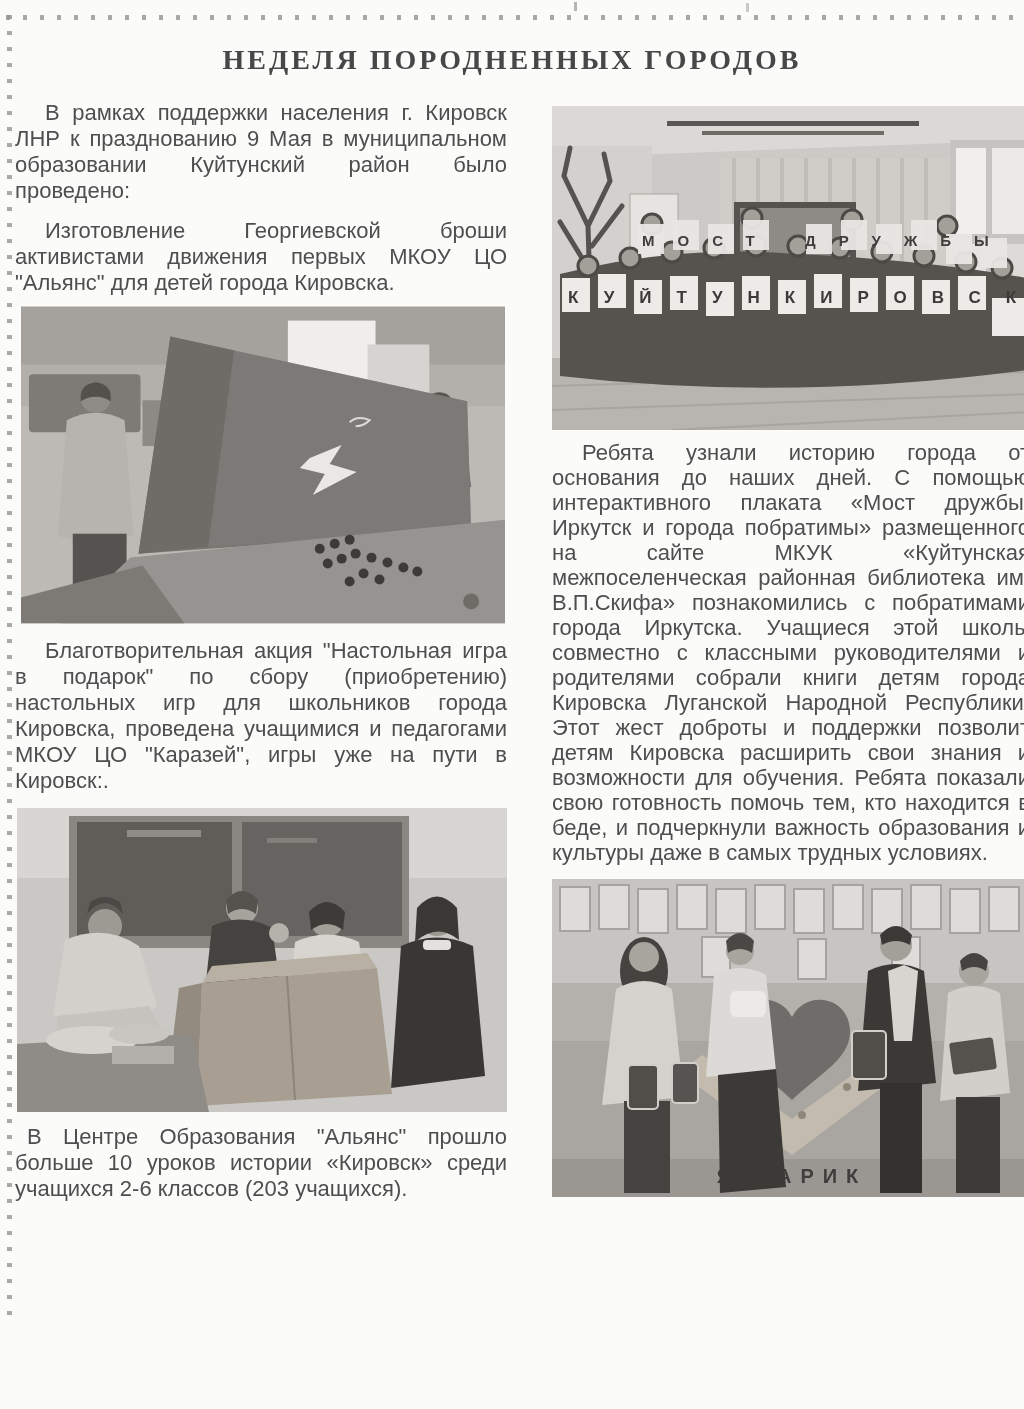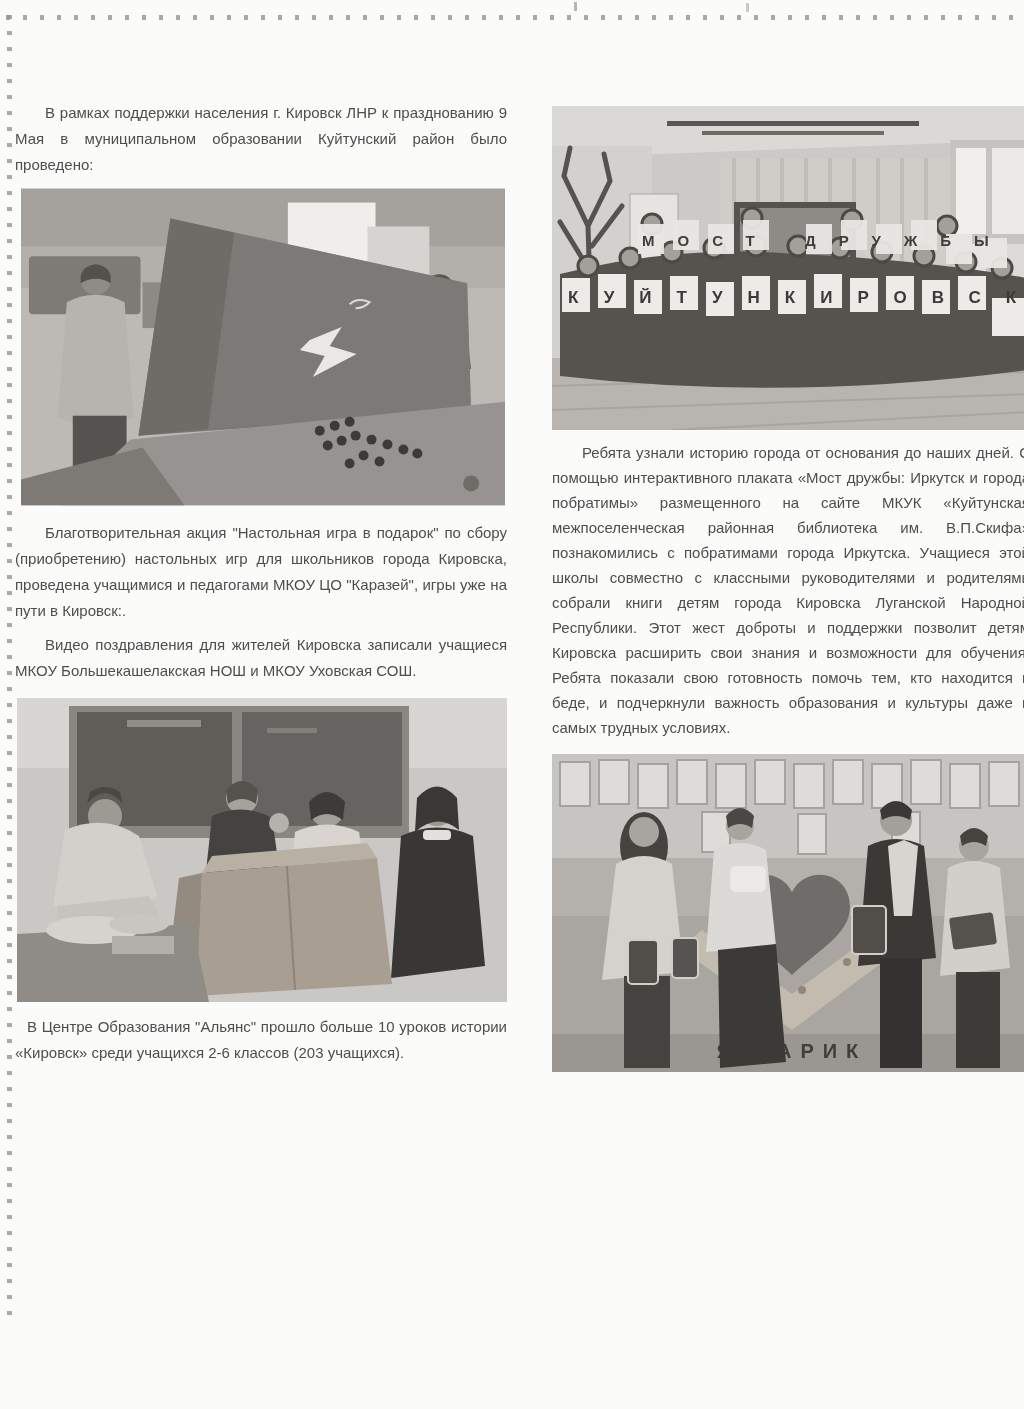--- a/index.html
+++ b/index.html
@@ -32,21 +32,21 @@
     font-weight:bold;
     font-size:28px;
     letter-spacing:3px;
     color:#474747;
   }
   .col{position:absolute;}
   .col-left{left:15px;top:100px;width:492px;}
   .col-right{left:552px;top:106px;width:478px;}
   .para{
     margin:0;
-    font-size:15px;
+    font-size:22px;
     line-height:26px;
     color:#4e4e4e;
     text-align:justify;
     text-indent:30px;
   }
   .col-right .para{line-height:25px;}
   .indent-sm{text-indent:12px;}
   .mt14{margin-top:14px;} .mt12{margin-top:12px;} .mt10{margin-top:10px;} .mt8{margin-top:8px;}
   .photo{display:block;}
   .photo-1{width:484px;height:318px;margin:10px 0 0 6px;}
@@ -57,25 +57,27 @@
 </style>
 </head>
 <body>
 
 <div class="page">
 
   <div class="dots-h"></div>
   <div class="dots-v"></div>
   <div class="edge-artifact"></div>
 
+  <h1 class="page-title">НЕДЕЛЯ ПОРОДНЕННЫХ ГОРОДОВ</h1>
 
   <div class="col col-left">
 
     <p class="para">В рамках поддержки населения г. Кировск ЛНР к празднованию 9 Мая в муниципальном образовании Куйтунский район было проведено:</p>
 
+    <p class="para mt14">Изготовление Георгиевской броши активистами движения первых МКОУ ЦО "Альянс" для детей города Кировска.</p>
 
     <svg class="photo photo-1" viewBox="0 0 486 318" aria-hidden="true">
       <rect width="486" height="318" fill="#bdbab6"></rect>
       <rect width="486" height="95" fill="#a5a29e"></rect>
       <rect y="58" width="486" height="42" fill="#b3b0ac"></rect>
       <rect x="268" y="14" width="88" height="238" fill="#efeeeb"></rect>
       <rect x="348" y="38" width="62" height="196" fill="#d6d4d0"></rect>
       <rect x="8" y="68" width="112" height="58" rx="4" fill="#7e7b77"></rect>
       <rect x="122" y="94" width="92" height="46" fill="#8d8a86"></rect>
       <rect x="150" y="108" width="60" height="30" fill="#6a6764"></rect>
@@ -111,21 +113,20 @@
         <circle cx="344" cy="268" r="5"></circle>
           <circle cx="330" cy="276" r="5"></circle>
           <circle cx="360" cy="274" r="5"></circle>
         <circle cx="398" cy="266" r="5"></circle>
       </g>
       <circle cx="452" cy="296" r="8" fill="#6f6c68"></circle>
     </svg>
 
     <p class="para mt14">Благотворительная акция "Настольная игра в подарок" по сбору (приобретению) настольных игр для школьников города Кировска, проведена учащимися и педагогами МКОУ ЦО "Каразей", игры уже на пути в Кировск:.</p>
 
-    <p class="para mt8">Видео поздравления для жителей Кировска записали учащиеся МКОУ Большекашелакская НОШ и МКОУ Уховская СОШ.</p>
 
     <svg class="photo photo-3" viewBox="0 0 490 304" aria-hidden="true">
       <rect width="490" height="304" fill="#cac8c5"></rect>
       <rect width="490" height="70" fill="#d8d6d3"></rect>
       <rect x="52" y="8" width="340" height="132" fill="#8a8783"></rect>
       <rect x="60" y="14" width="155" height="114" fill="#605d59"></rect>
       <rect x="225" y="14" width="160" height="114" fill="#666360"></rect>
       <rect x="110" y="22" width="74" height="7" fill="#908d89"></rect>
       <rect x="250" y="30" width="50" height="5" fill="#827f7b"></rect>
 

